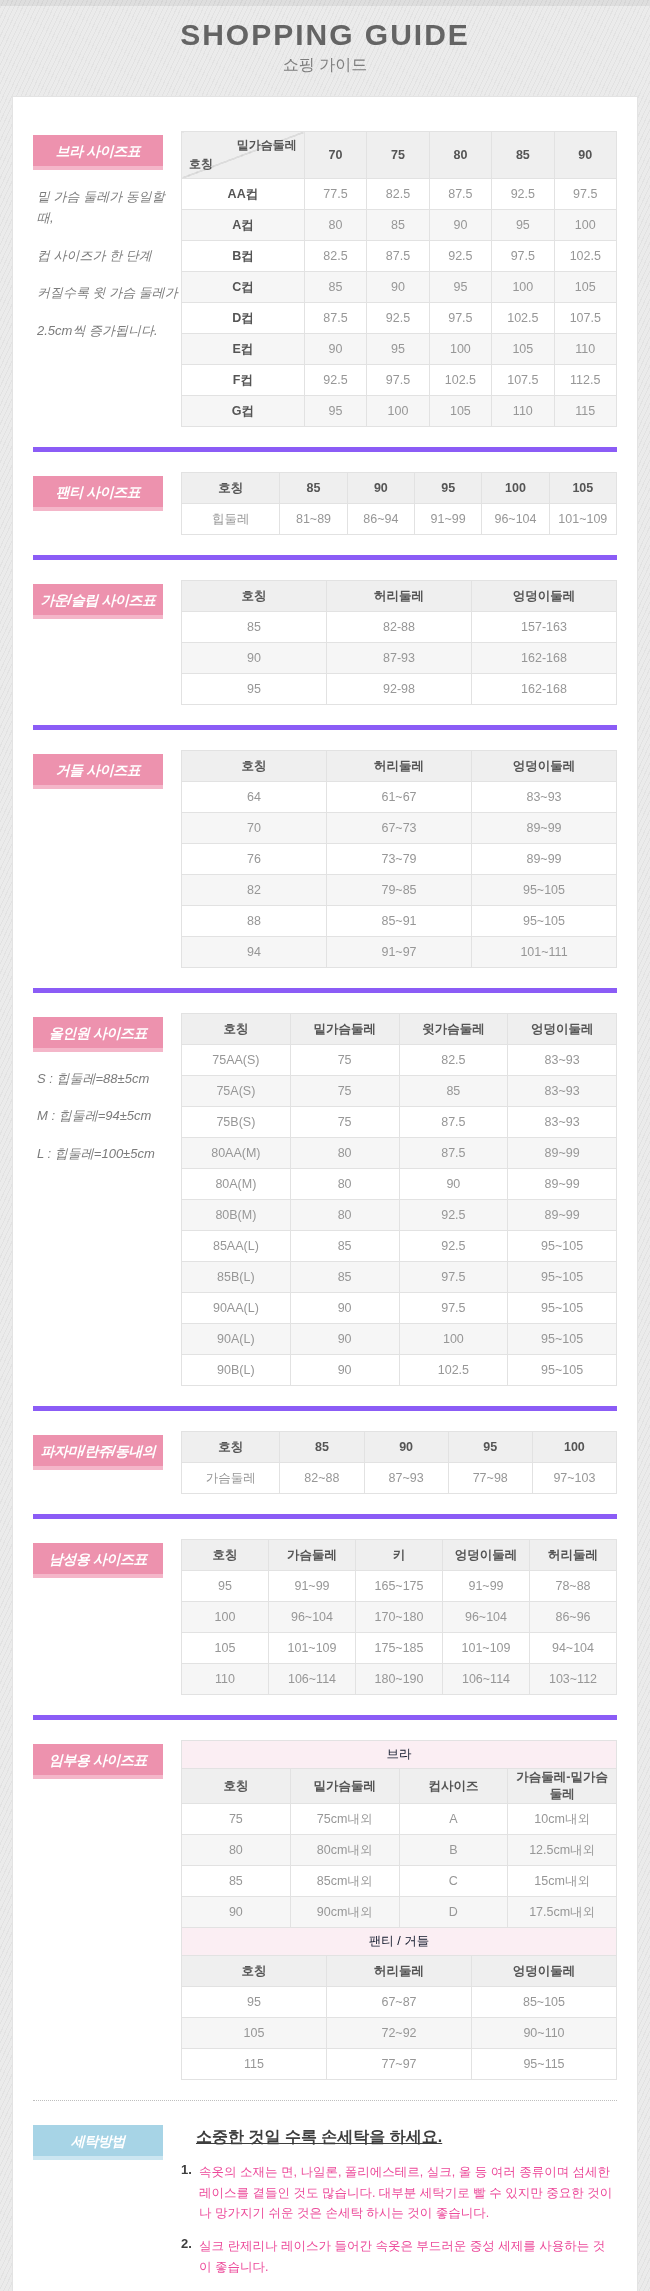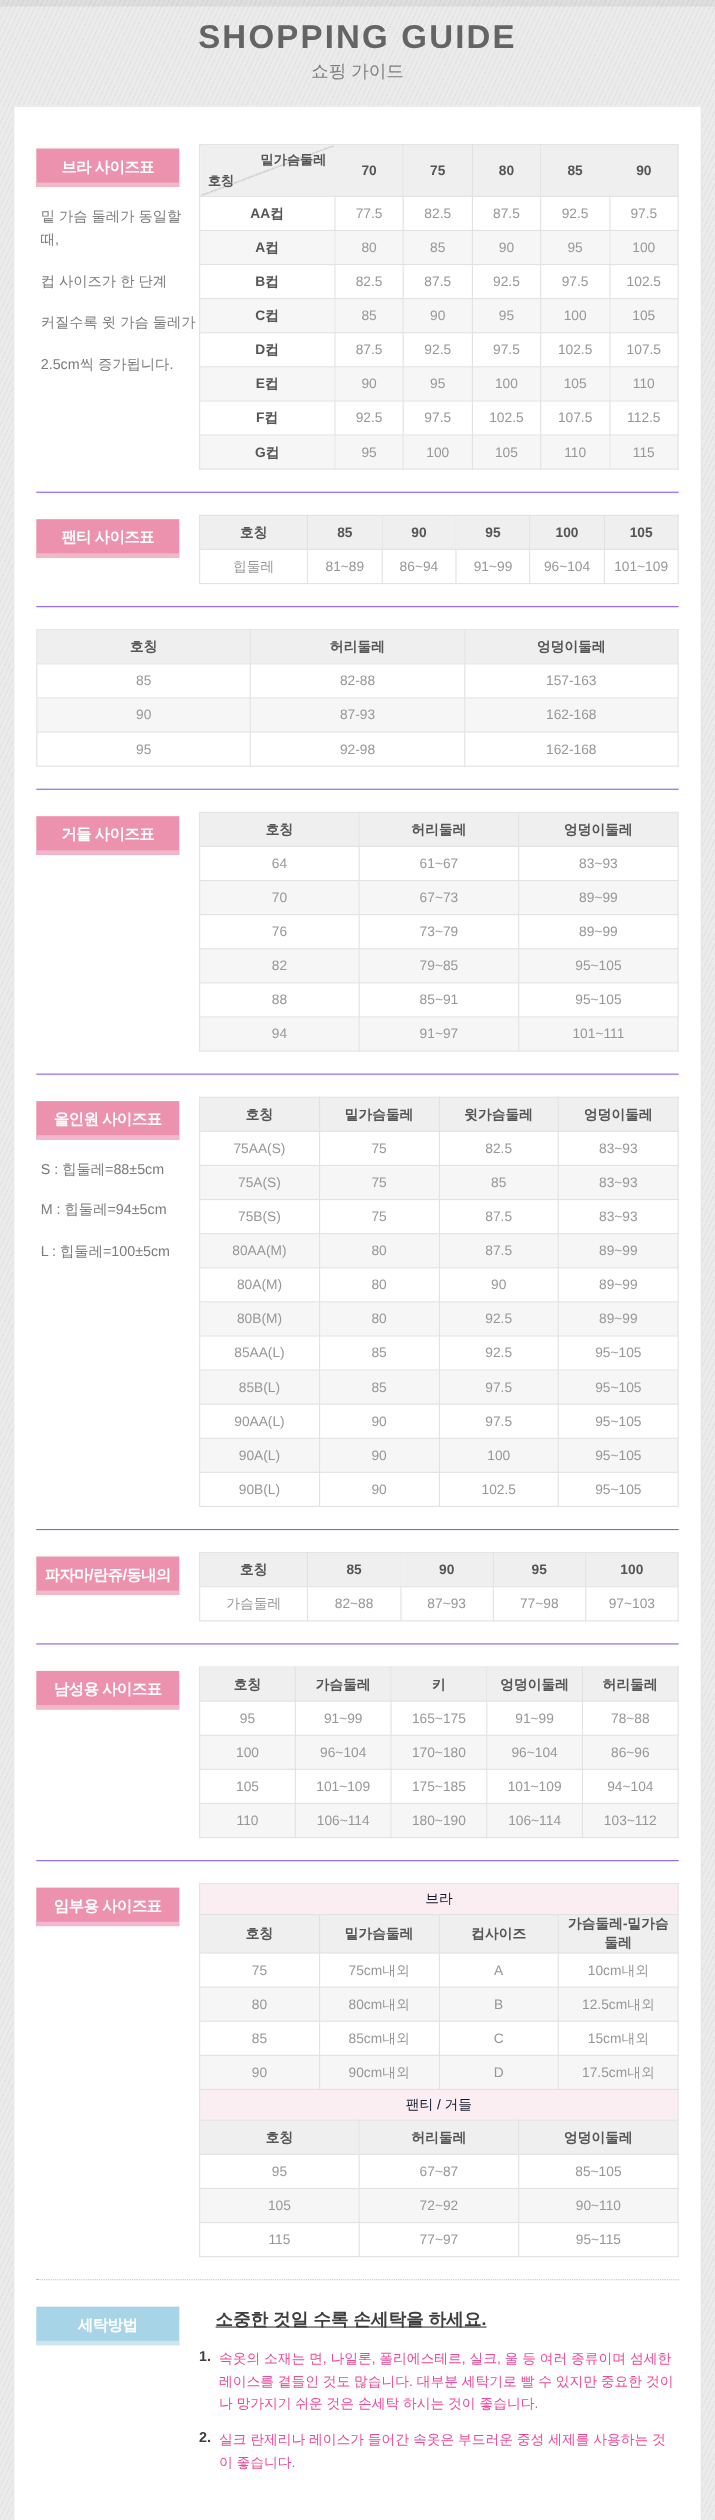--- a/index.html
+++ b/index.html
@@ -11,22 +11,22 @@
   }
   .top-strip{height:6px;background:repeating-linear-gradient(115deg,#dedede 0 3px,#d4d4d4 3px 4px);}
   .page-header{text-align:center;padding:12px 0 20px;}
   .page-title{font-size:30px;font-weight:bold;letter-spacing:2px;color:#646464;line-height:1.1;}
   .page-subtitle{font-size:16px;color:#7d7d7d;margin-top:4px;}
   .card{
     background:#fff;border:1px solid #e3e3e3;margin:0 12px 8px;
     padding:14px 20px 10px;
   }
   .section{display:flex;padding:20px 0;}
-  .section + .section{border-top:1px solid #8b5cf6;}
-  .label-col{width:148px;flex:0 0 148px;}
+  .section + .section{border-top:5px solid #8b5cf6;}
+  .label-col{width:148px;flex:0 0 148px;font-style:italic;}
   .table-col{flex:1 1 auto;min-width:0;}
   .badge{
     display:block;width:130px;padding:8px 0 5px;margin-top:4px;
     text-align:center;font-size:14px;font-weight:bold;color:#fff;
     background:#ed92ae;border-bottom:4px solid #f4b6c9;
     letter-spacing:-0.5px;white-space:nowrap;
   }
   .badge.blue{background:#a7d4e6;border-bottom-color:#cbe6f1;}
   .note{font-size:13px;color:#7b7b7b;line-height:1.65;margin:16px 0 0 4px;}
   table{width:100%;border-collapse:collapse;table-layout:fixed;border:1px solid #d8d8d8;}
@@ -184,20 +184,23 @@
                 <td>86~94</td>
                 <td>91~99</td>
                 <td>96~104</td>
                 <td>101~109</td>
               </tr>
             </tbody>
           </table>
         </div>
       </div>
       <div class="section s-gown">
+        <div class="label-col">
+          <span class="badge">가운/슬립 사이즈표</span>
+        </div>
         <div class="table-col">
           <table class="t0">
             <thead>
               <tr>
                 <th>호칭</th>
                 <th>허리둘레</th>
                 <th>엉덩이둘레</th>
               </tr>
             </thead>
             <tbody>

